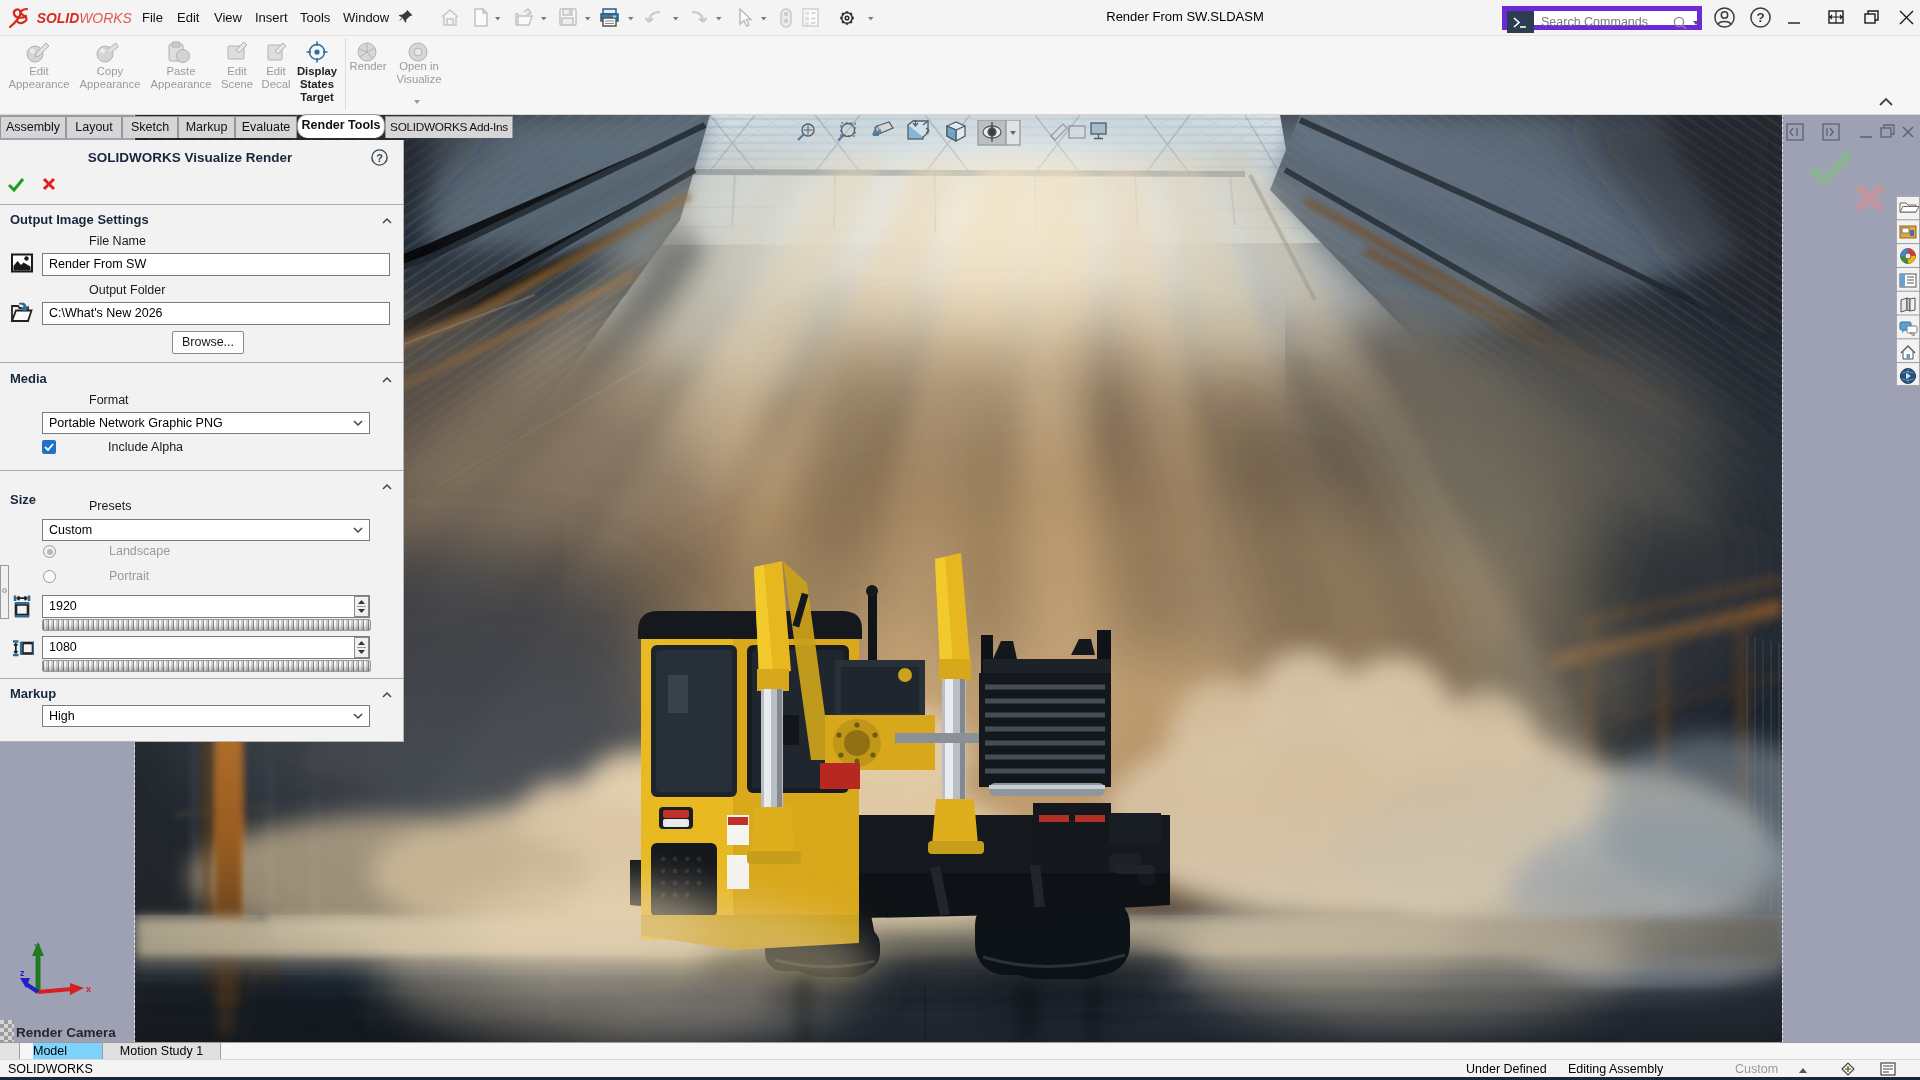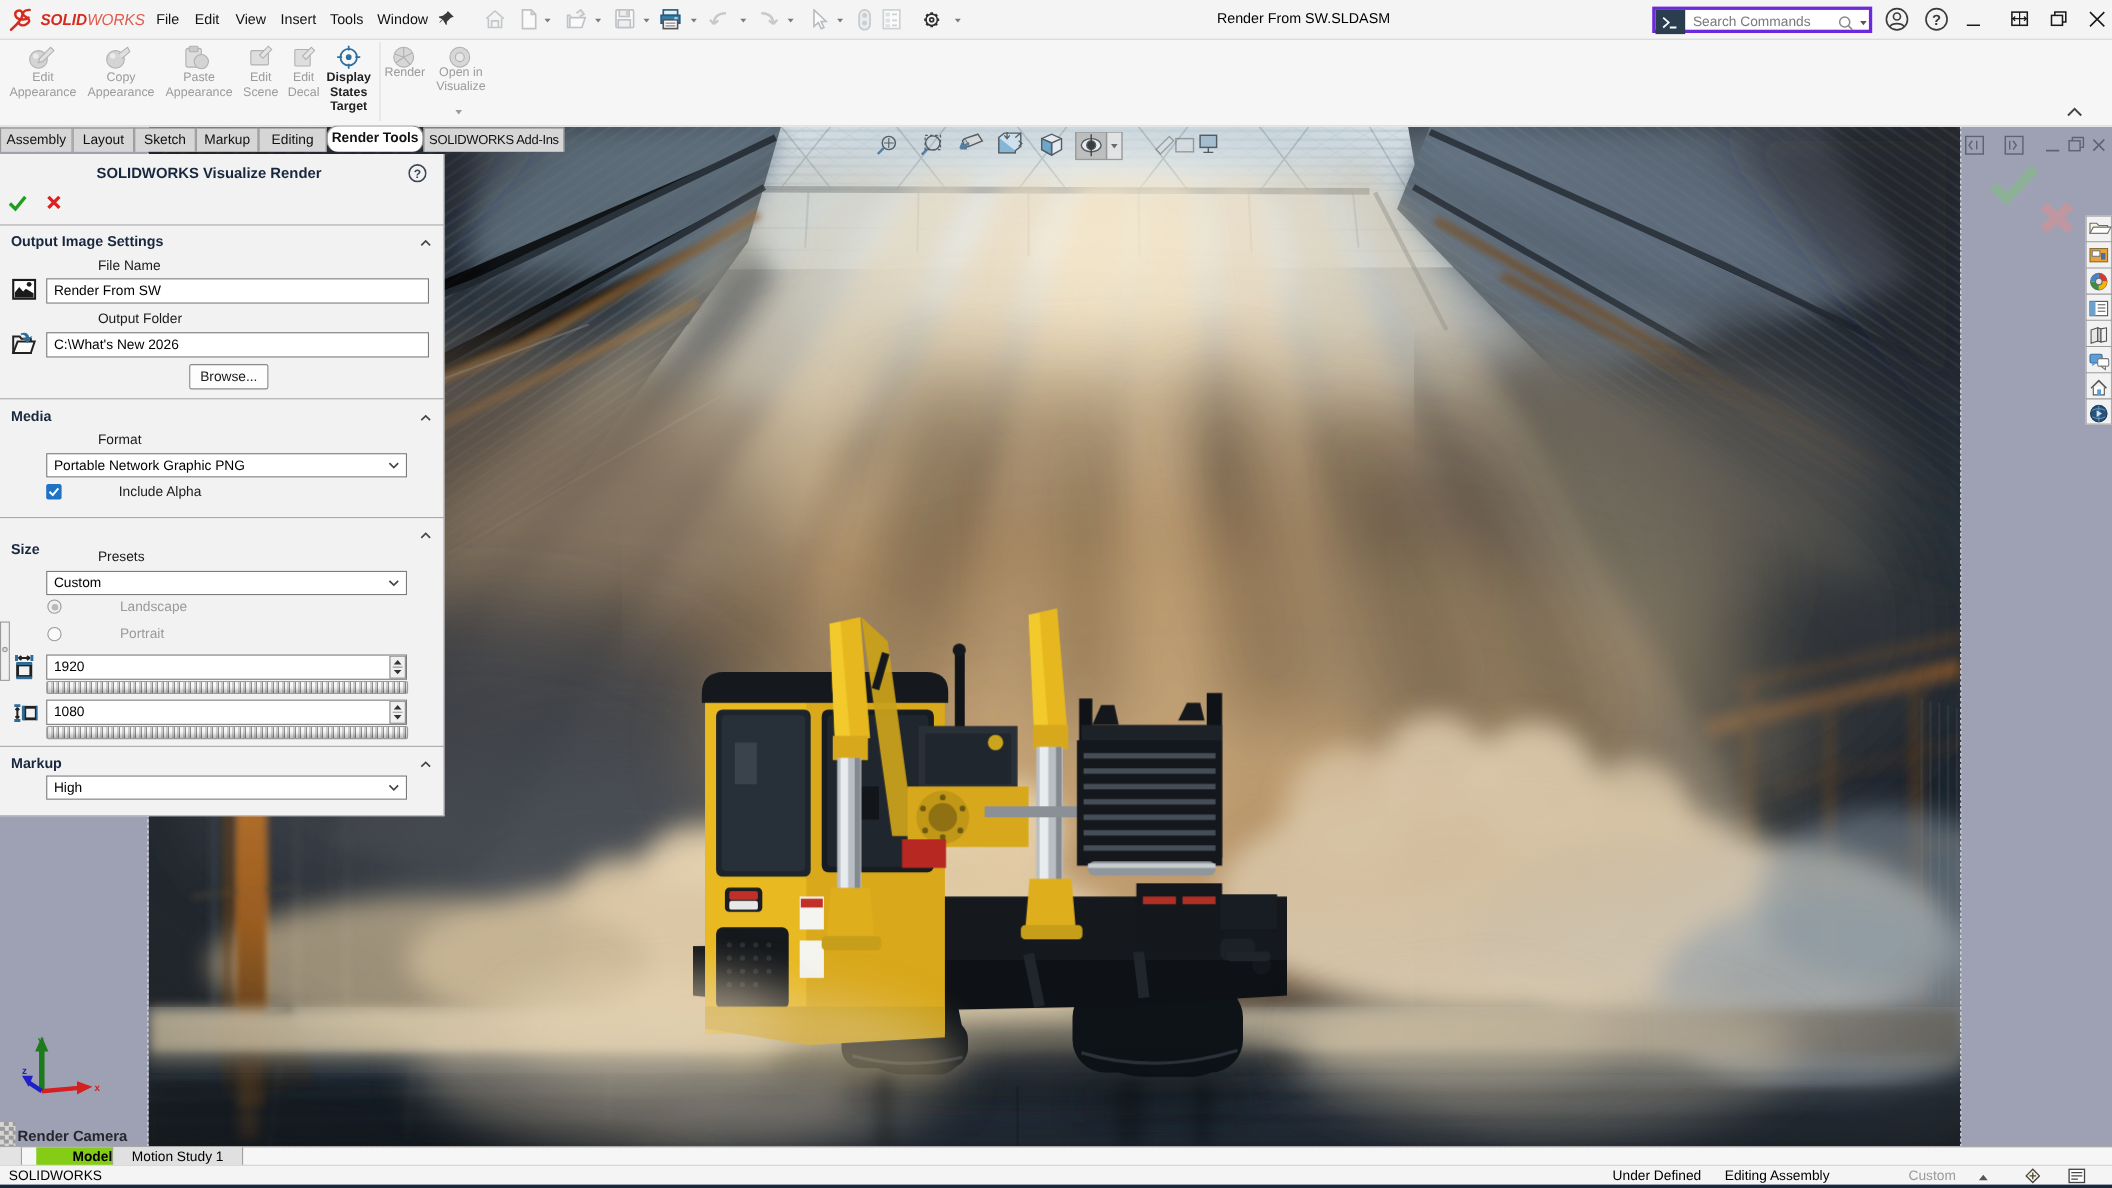--- a/index.html
+++ b/index.html
@@ -538,21 +538,21 @@
           <path d="M145 9 l5.5 0 l-2.75 3.5 z"></path>
           <path d="M188 9 l5.5 0 l-2.75 3.5 z"></path>
           <path d="M233 9 l5.5 0 l-2.75 3.5 z"></path>
           <path d="M276 9 l5.5 0 l-2.75 3.5 z"></path>
           <path d="M321 9 l5.5 0 l-2.75 3.5 z"></path>
           <path d="M428 9 l5.5 0 l-2.75 3.5 z"></path>
       </g>
     </svg>
     <div class="abs" style="left:1060px;top:9px;width:250px;text-align:center;font-size:13px;color:#000">Render From SW.SLDASM</div>
 
-    <div class="abs" style="left:1502px;top:6px;width:200px;height:24px;background:#fff;border:3px solid #6d28d9">
+    <div class="abs" style="left:1502px;top:6px;width:200px;height:24px;background:#fff;border:5px solid #6d28d9">
       <div class="abs" style="left:0;top:0;width:27px;height:22px;background:#2b3e50"></div>
       <svg class="abs" style="left:5px;top:4px" width="16" height="15" viewBox="0 0 16 15">
           <path d="M2 3 L7 7.5 L2 12" stroke="#fff" stroke-width="1.6" fill="none"></path>
           <path d="M8 12 L14 12" stroke="#fff" stroke-width="1.6"></path>
         </svg>
       <span class="abs" style="left:34px;top:4px;font-size:12.5px;color:#7a7a7a">Search Commands</span>
       <svg class="abs" style="left:164px;top:3px" width="18" height="18" viewBox="0 0 18 18">
           <circle cx="8" cy="8" r="4.6" fill="none" stroke="#8a8a8a" stroke-width="1.4"></circle>
           <path d="M11.5 11.5 L15 15" stroke="#8a8a8a" stroke-width="1.4"></path>
         </svg>
@@ -653,21 +653,21 @@
     <div class="abs" style="left:344.5px;top:2px;width:1px;height:72px;background:#dcdcdc"></div>
     <svg class="abs" style="left:1878px;top:60px" width="16" height="12" viewBox="0 0 16 12">
         <path d="M2 9 L8 3 L14 9" stroke="#444" stroke-width="1.8" fill="none"></path>
       </svg>
   </div>
 
   <div class="tab" style="left:0px;   width:66px;">Assembly</div>
   <div class="tab" style="left:66px;  width:56px;">Layout</div>
   <div class="tab" style="left:122px; width:56px;">Sketch</div>
   <div class="tab" style="left:178px; width:57px;">Markup</div>
-  <div class="tab" style="left:235px; width:62px;">Editing</div>
+  <div class="tab" style="left:235px; width:62px;">Evaluate</div>
   <div class="tab active" style="left:297px; width:88px; top:114px;border-radius:10px;">Render Tools</div>
   <div class="tab" style="left:385px; width:128px; font-size:11.8px; letter-spacing:-0.3px;">SOLIDWORKS Add-Ins</div>
   <div class="abs" id="panel">
     <div class="ptitle">SOLIDWORKS Visualize Render</div>
     <svg class="abs" style="left:371px;top:9px" width="17" height="17" viewBox="0 0 17 17">
         <circle cx="8.5" cy="8.5" r="7.6" fill="none" stroke="#3a4654" stroke-width="1.4"></circle>
         <text x="8.5" y="12.7" text-anchor="middle" font-size="11" font-weight="bold" fill="#3a4654" font-family="Liberation Sans,sans-serif">?</text>
       </svg>
     <svg class="abs" style="left:8px;top:36px" width="60" height="18" viewBox="0 0 60 18">
       <path d="M1 9 L6 14 L15 3" stroke="#1e9e1e" stroke-width="3" fill="none"></path>
@@ -902,21 +902,21 @@
     </g>
     <text x="14" y="10" font-size="9" fill="#1d7a1d" font-weight="bold" font-family="Liberation Sans,sans-serif">Y</text>
     <text x="66" y="52" font-size="9" fill="#d42020" font-weight="bold" font-family="Liberation Sans,sans-serif">x</text>
     <text x="0" y="36" font-size="9" fill="#2020c8" font-weight="bold" font-family="Liberation Sans,sans-serif">z</text>
   </svg>
   <div class="abs" style="left:0px;top:1020px;width:14px;height:22px;background:repeating-conic-gradient(#9a9a9a 0 25%, #d5d5d5 0 50%) 0 0/8px 8px"></div>
   <div class="abs" style="left:16px;top:1025px;width:200px;font-size:13.5px;font-weight:bold;color:#26262e">Render Camera</div>
 
   <div class="abs" id="mtabs">
     <div class="abs" style="left:0;top:0px;width:20px;height:17px;background:#e3e3e3;border-right:1px solid #a0a0a0"></div>
-    <div class="abs" style="left:33px;top:0px;width:70px;height:17px;background:#84cc16;border-right:1px solid #a0a0a0;text-align:right;font-weight:bold;font-size:12.5px;line-height:16px">Model</div>
+    <div class="abs" style="left:33px;top:0px;width:70px;height:17px;background:#7dd3fc;border-right:1px solid #a0a0a0;text-align:left;font-weight:normal;font-size:12.5px;line-height:16px">Model</div>
     <div class="abs" style="left:103px;top:0px;width:118px;height:17px;background:#e0e0e0;border-right:1px solid #a0a0a0;text-align:center;font-size:12.5px;line-height:16px">Motion Study 1</div>
   </div>
   <div class="abs" id="statusbar">
     <span class="abs" style="left:8px;top:2px">SOLIDWORKS</span>
     <span class="abs" style="left:1466px;top:2px">Under Defined</span>
     <span class="abs" style="left:1568px;top:2px">Editing Assembly</span>
     <span class="abs" style="left:1735px;top:2px;color:#9a9a9a">Custom</span>
     <svg class="abs" style="left:1798px;top:7px" width="10" height="7" viewBox="0 0 10 7">
         <path d="M1 6 L5 1 L9 6 Z" fill="#555"></path>
       </svg>

